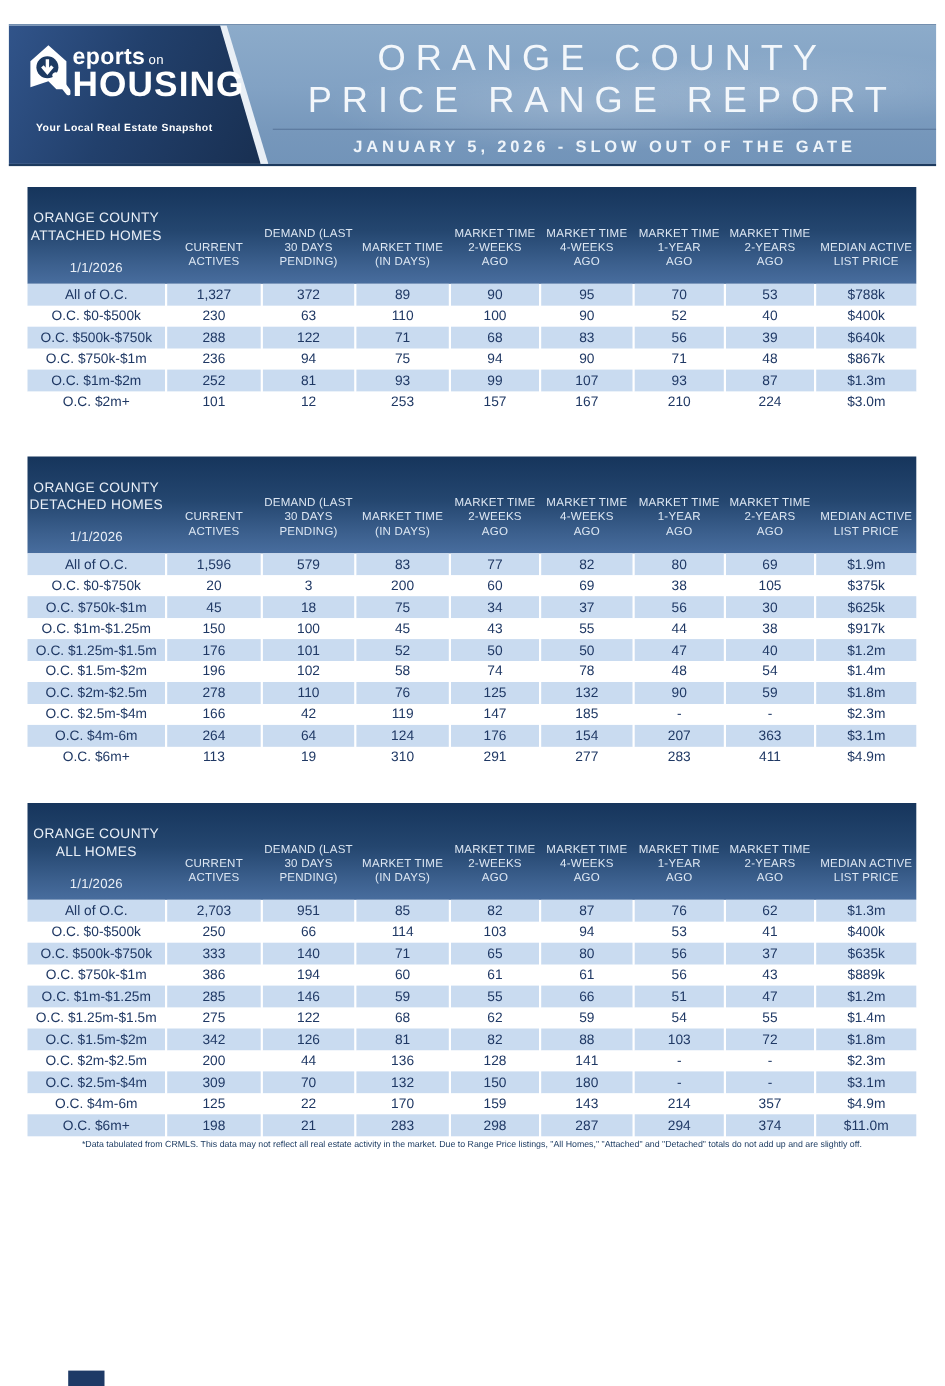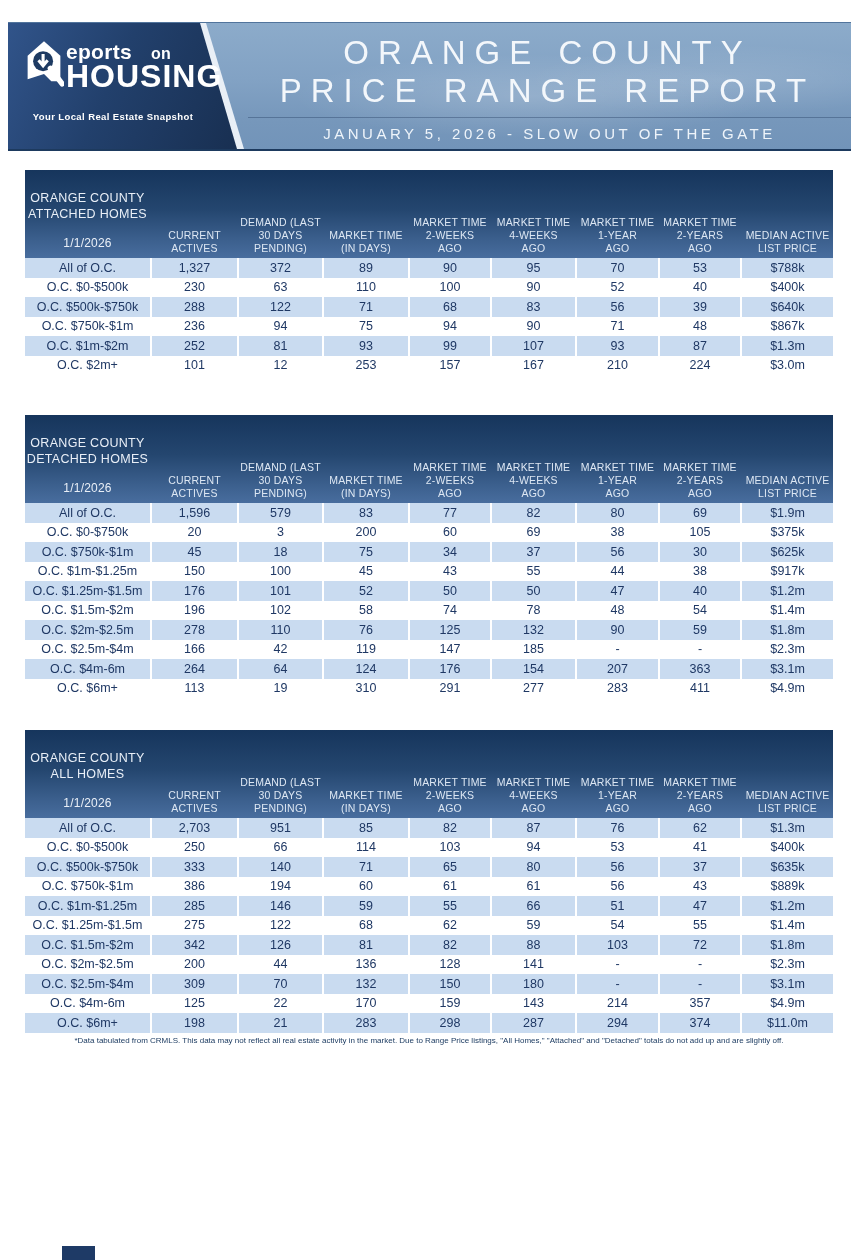--- a/index.html
+++ b/index.html
@@ -16,42 +16,42 @@
   .logo-wedge-white{position:absolute;top:0;bottom:0;left:0;width:240px;
     clip-path:polygon(0 0,198px 0,236px 100%,0 100%);background:#e9eff6;}
   .logo-wedge{position:absolute;top:0;bottom:0;left:0;width:232px;
     clip-path:polygon(0 0,192px 0,229px 100%,0 100%);
     background:linear-gradient(115deg,#31548a 0%,#22406c 45%,#182f51 100%);}
   .logo{position:absolute;left:16px;top:16px;width:185px;color:#fff;}
   .logo-row{display:flex;align-items:flex-start;}
   .logo-icon{width:40px;height:48px;margin-right:2px;flex:0 0 auto;}
   .logo-text{display:flex;flex-direction:column;margin-top:3px;}
   .logo-line1{font-size:21px;font-weight:700;letter-spacing:.3px;line-height:20px;}
-  .logo-on{font-size:16px;font-weight:700;margin-left:19px;}
+  .logo-on{font-size:12px;font-weight:400;margin-left:3px;}
   .logo-line2{font-size:32px;font-weight:800;letter-spacing:1px;line-height:24px;}
   .logo-tagline{font-size:9.5px;font-weight:600;letter-spacing:.4px;margin-top:23px;text-align:center;width:178px;}
   .header-right{position:absolute;left:236px;right:0;top:4px;bottom:32px;
     display:flex;flex-direction:column;align-items:center;justify-content:center;color:#f3f7fb;}
   .header-title{font-size:33px;letter-spacing:9px;line-height:38px;font-weight:500;white-space:nowrap;}
   .header-date{position:absolute;left:240px;right:0;bottom:0;height:31px;
     display:flex;align-items:center;justify-content:center;
     border-top:1px solid rgba(25,50,85,.35);
-    font-size:15px;letter-spacing:3.5px;font-weight:400;color:#eef4fa;white-space:nowrap;}
+    font-size:15px;letter-spacing:3.5px;font-weight:700;color:#eef4fa;white-space:nowrap;}
 
   
   .rh-table{position:absolute;left:25px;width:808px;}
   #table-attached{top:170px;} #table-detached{top:415px;} #table-all{top:730px;}
   .t-head{display:flex;height:88px;color:#dde7f3;
     background:linear-gradient(180deg,#16355c 0%,#24466f 45%,#3c608e 80%,#486d9e 100%);}
   .t-cell{box-sizing:border-box;}
   .c0{width:125px;} .c1{width:85px;} .c2{width:83px;} .c3{width:84px;} .c4{width:80px;}
   .c5{width:83px;} .c6{width:81px;} .c7{width:80px;} .c8{width:91px;}
   .gap{margin-right:2px;} 
   .t-head .t-cell{display:flex;align-items:flex-end;justify-content:center;
-    text-align:center;font-size:10.5px;line-height:13px;padding-bottom:3px;white-space:pre-line;letter-spacing:.2px;}
+    text-align:center;font-size:10.5px;line-height:13px;padding-bottom:13px;white-space:pre-line;letter-spacing:.2px;}
   .t-head .t-titlecell{flex-direction:column;justify-content:space-between;align-items:center;
     padding:20px 0 7px;font-size:12.5px;line-height:16px;color:#e9eff7;}
   .t-title{white-space:pre-line;text-align:center;letter-spacing:.3px;}
   .t-date{font-size:12px;}
   .t-row{display:flex;height:19.5px;}
   .t-row .t-cell{display:flex;align-items:center;justify-content:center;
     font-size:12.5px;color:#1f3864;}
   .t-row.odd .t-cell{background:#c9dbf0;}
   .t-row.even .t-cell{background:#ffffff;}
 

